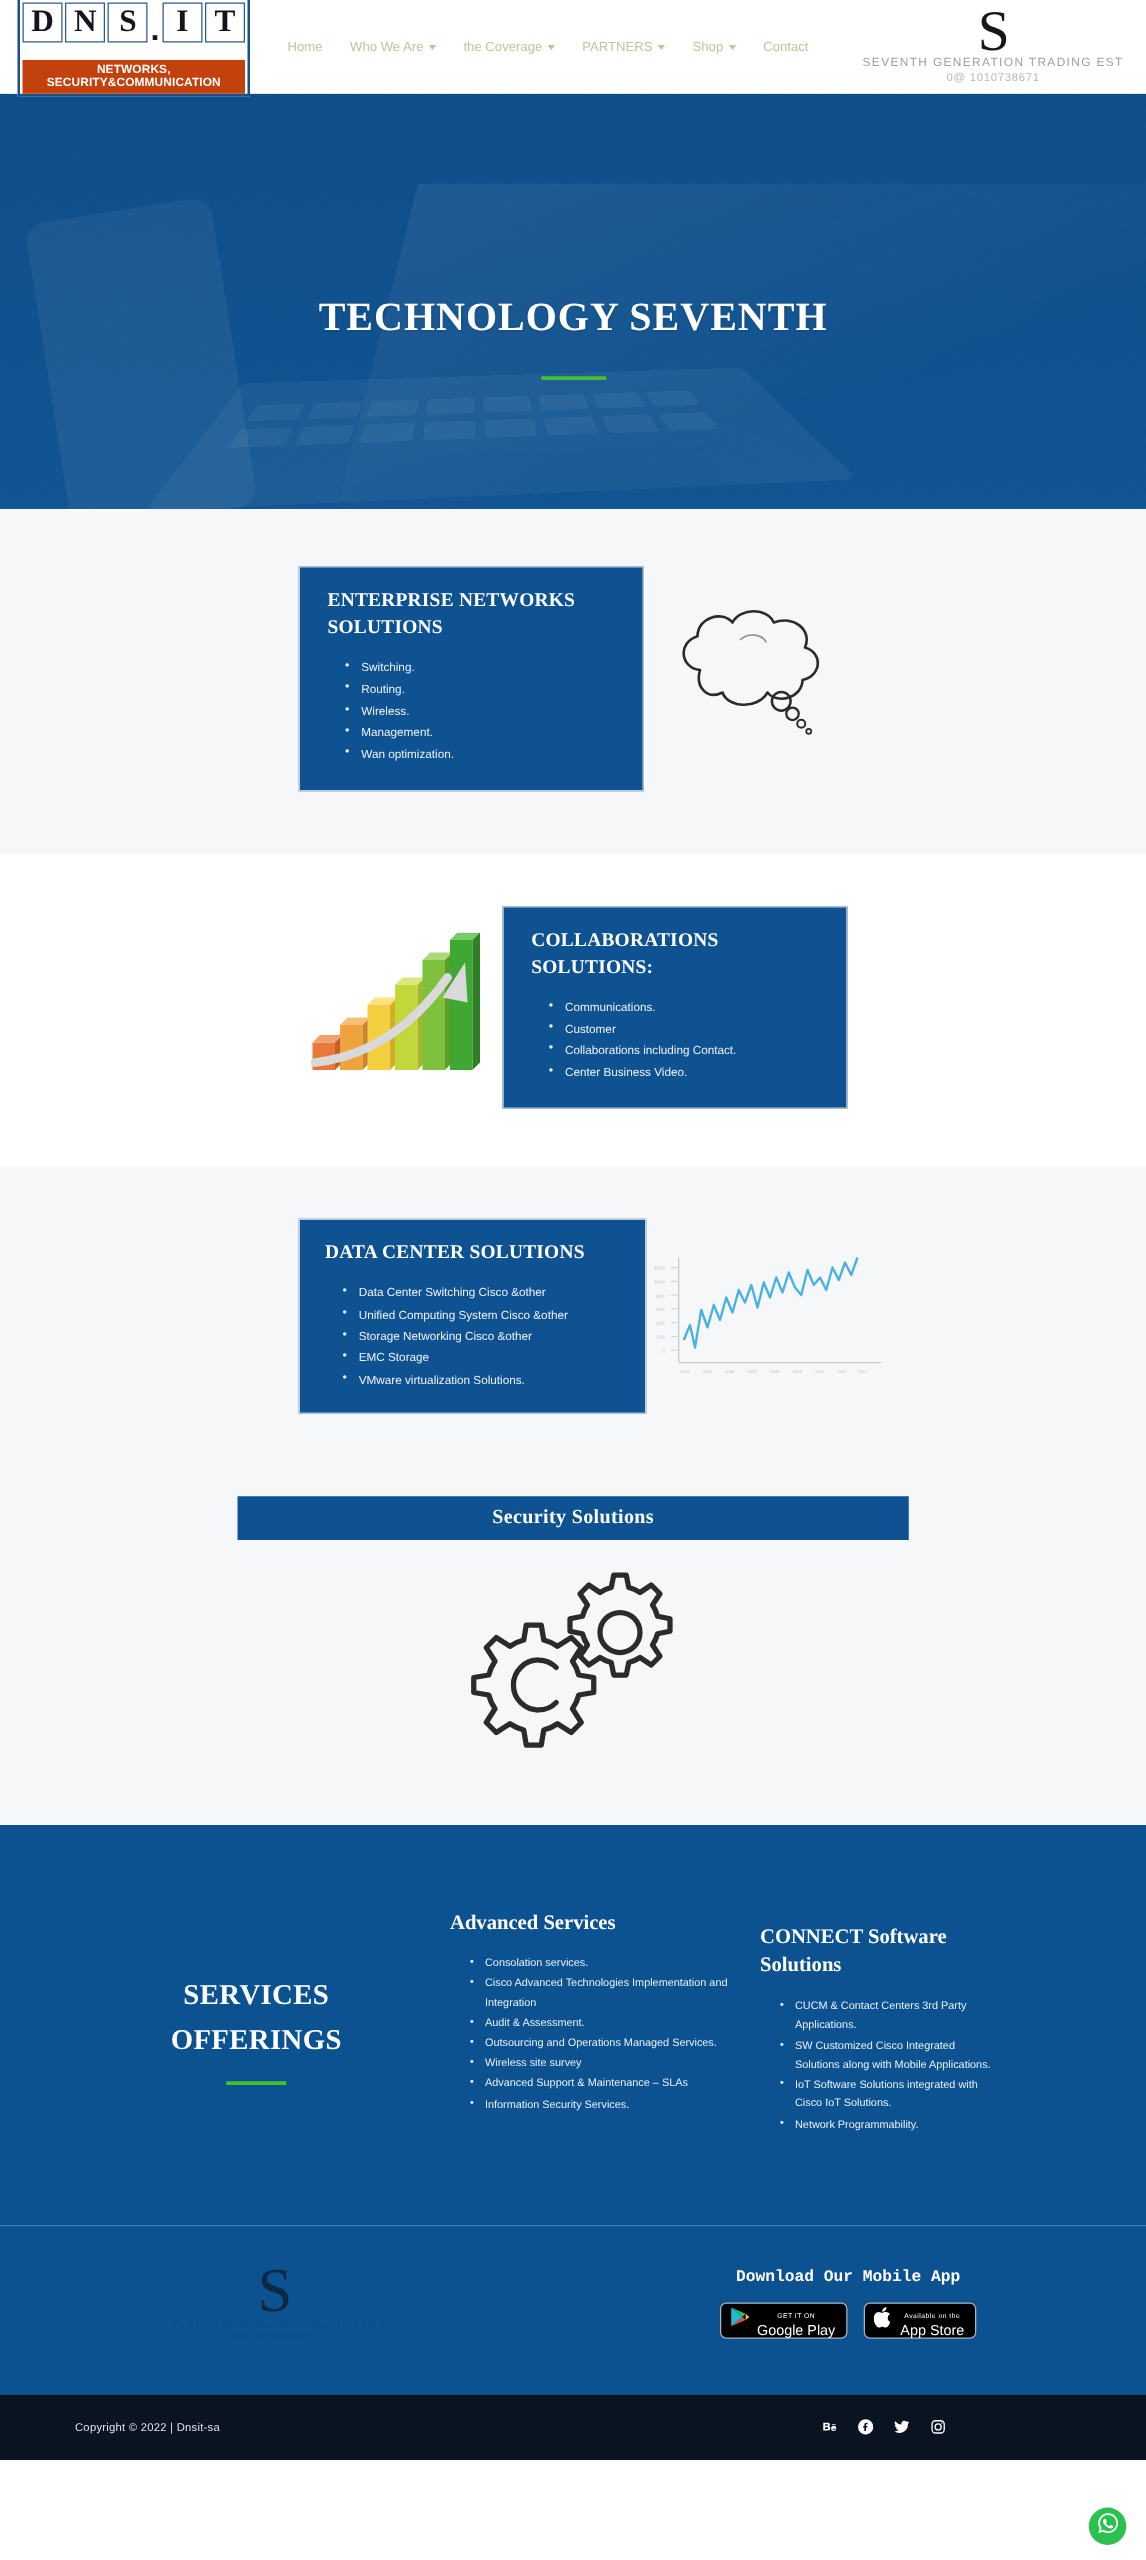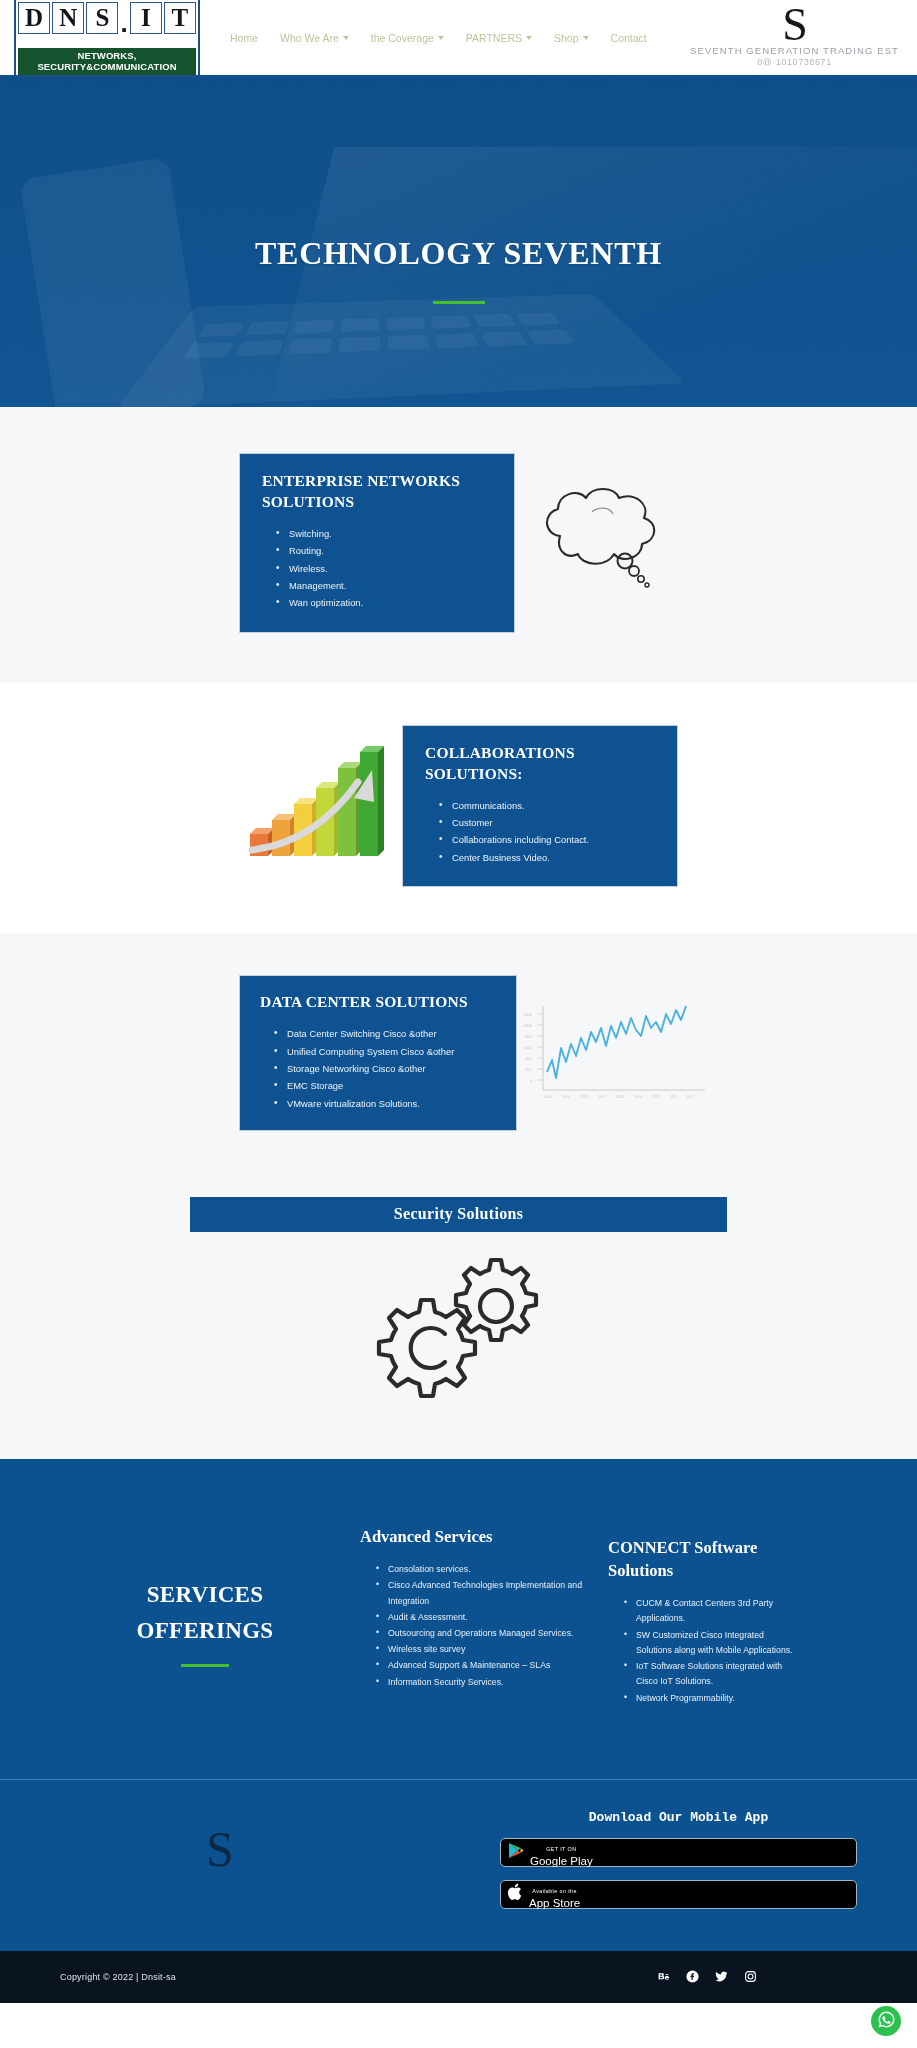--- a/index.html
+++ b/index.html
@@ -47,21 +47,21 @@
   .logo-letters .dot {
     flex: 0 0 7px;
     align-self: flex-end;
     font-size: 26px;
     line-height: 22px;
     font-weight: bold;
     color: #11161c;
     text-align: center;
   }
   .logo-tag {
-    background: #14532d;
+    background: #c2410c;
     color: #ffffff;
     font-size: 9.5px;
     font-weight: bold;
     letter-spacing: .1px;
     text-align: center;
     padding: 2px 0 3px;
     margin-top: 14px;
   }
 
   .main-nav {
@@ -351,21 +351,21 @@
     margin-top: 1px;
   }
   .footer-app { flex: 1 1 auto; text-align: center; padding-left: 120px; }
   .footer-app .fa-title {
     font-family: Liberation Mono, monospace;
     font-weight: bold;
     font-size: 13px;
     color: #ffffff;
     margin-bottom: 13px;
   }
-  .badges { display: flex; gap: 13px; justify-content: center; flex-direction: column; }
+  .badges { display: flex; gap: 13px; justify-content: center; }
   .badge {
     background: #000000;
     border: 1px solid #9fb6c9;
     border-radius: 5px;
     height: 29px;
     padding: 0 9px 0 7px;
     display: flex;
     align-items: center;
     gap: 6px;
     cursor: pointer;

